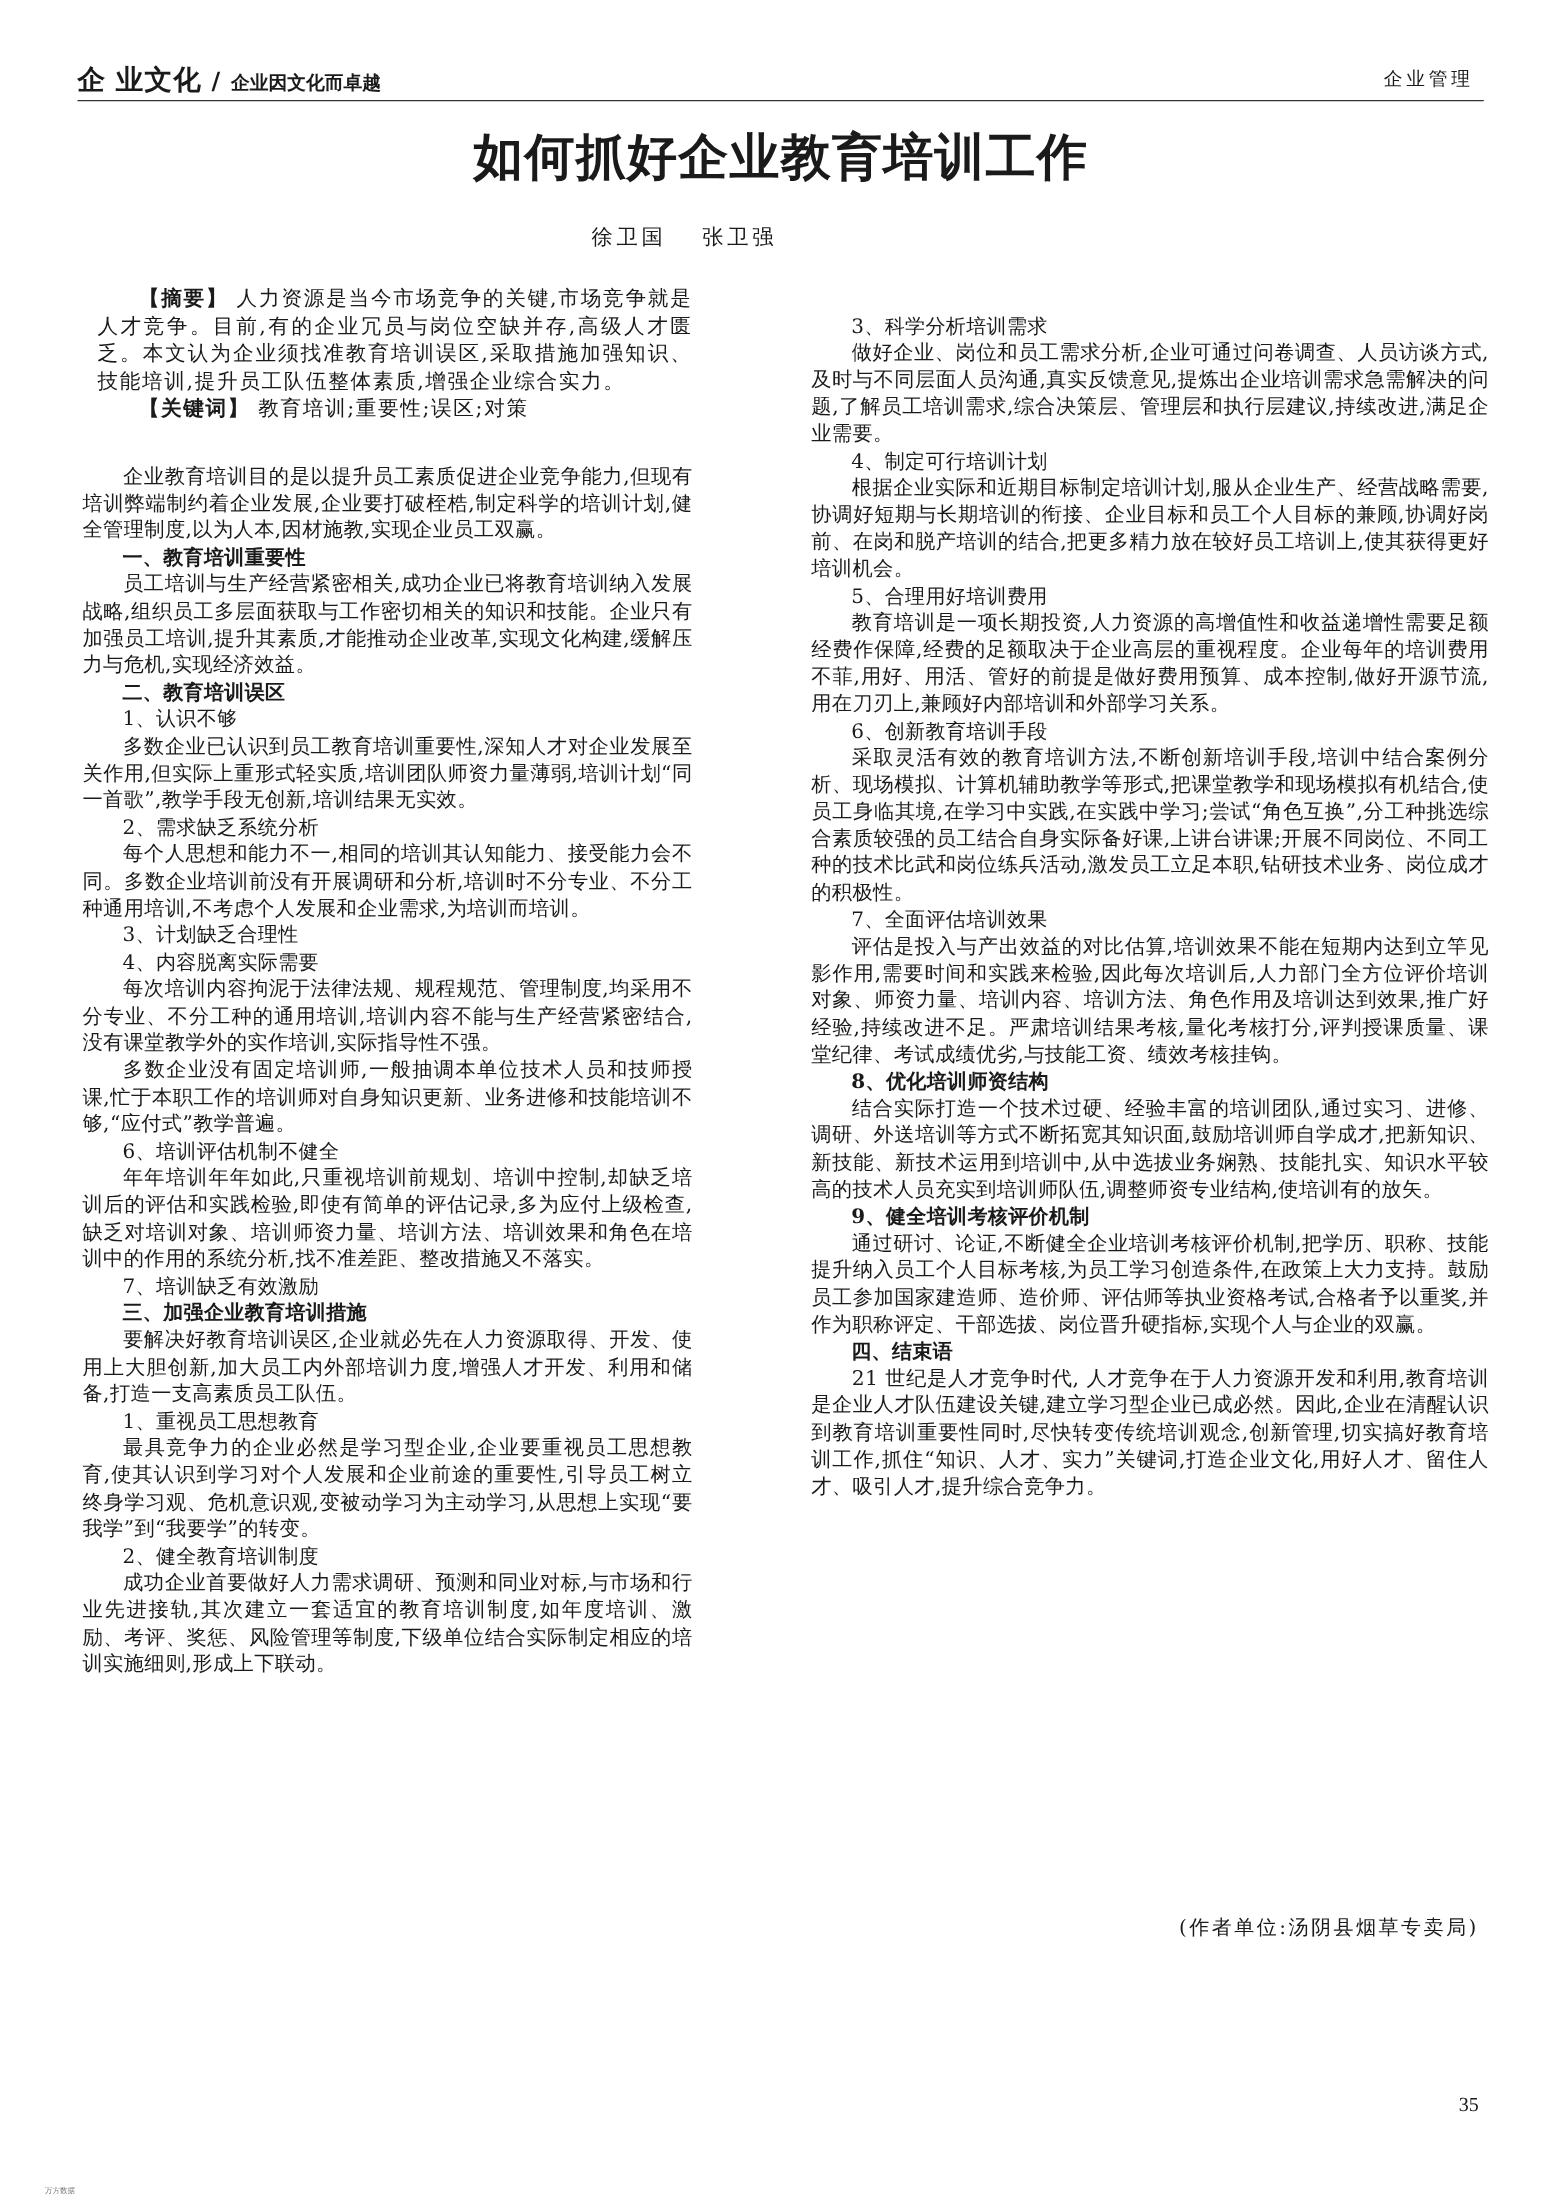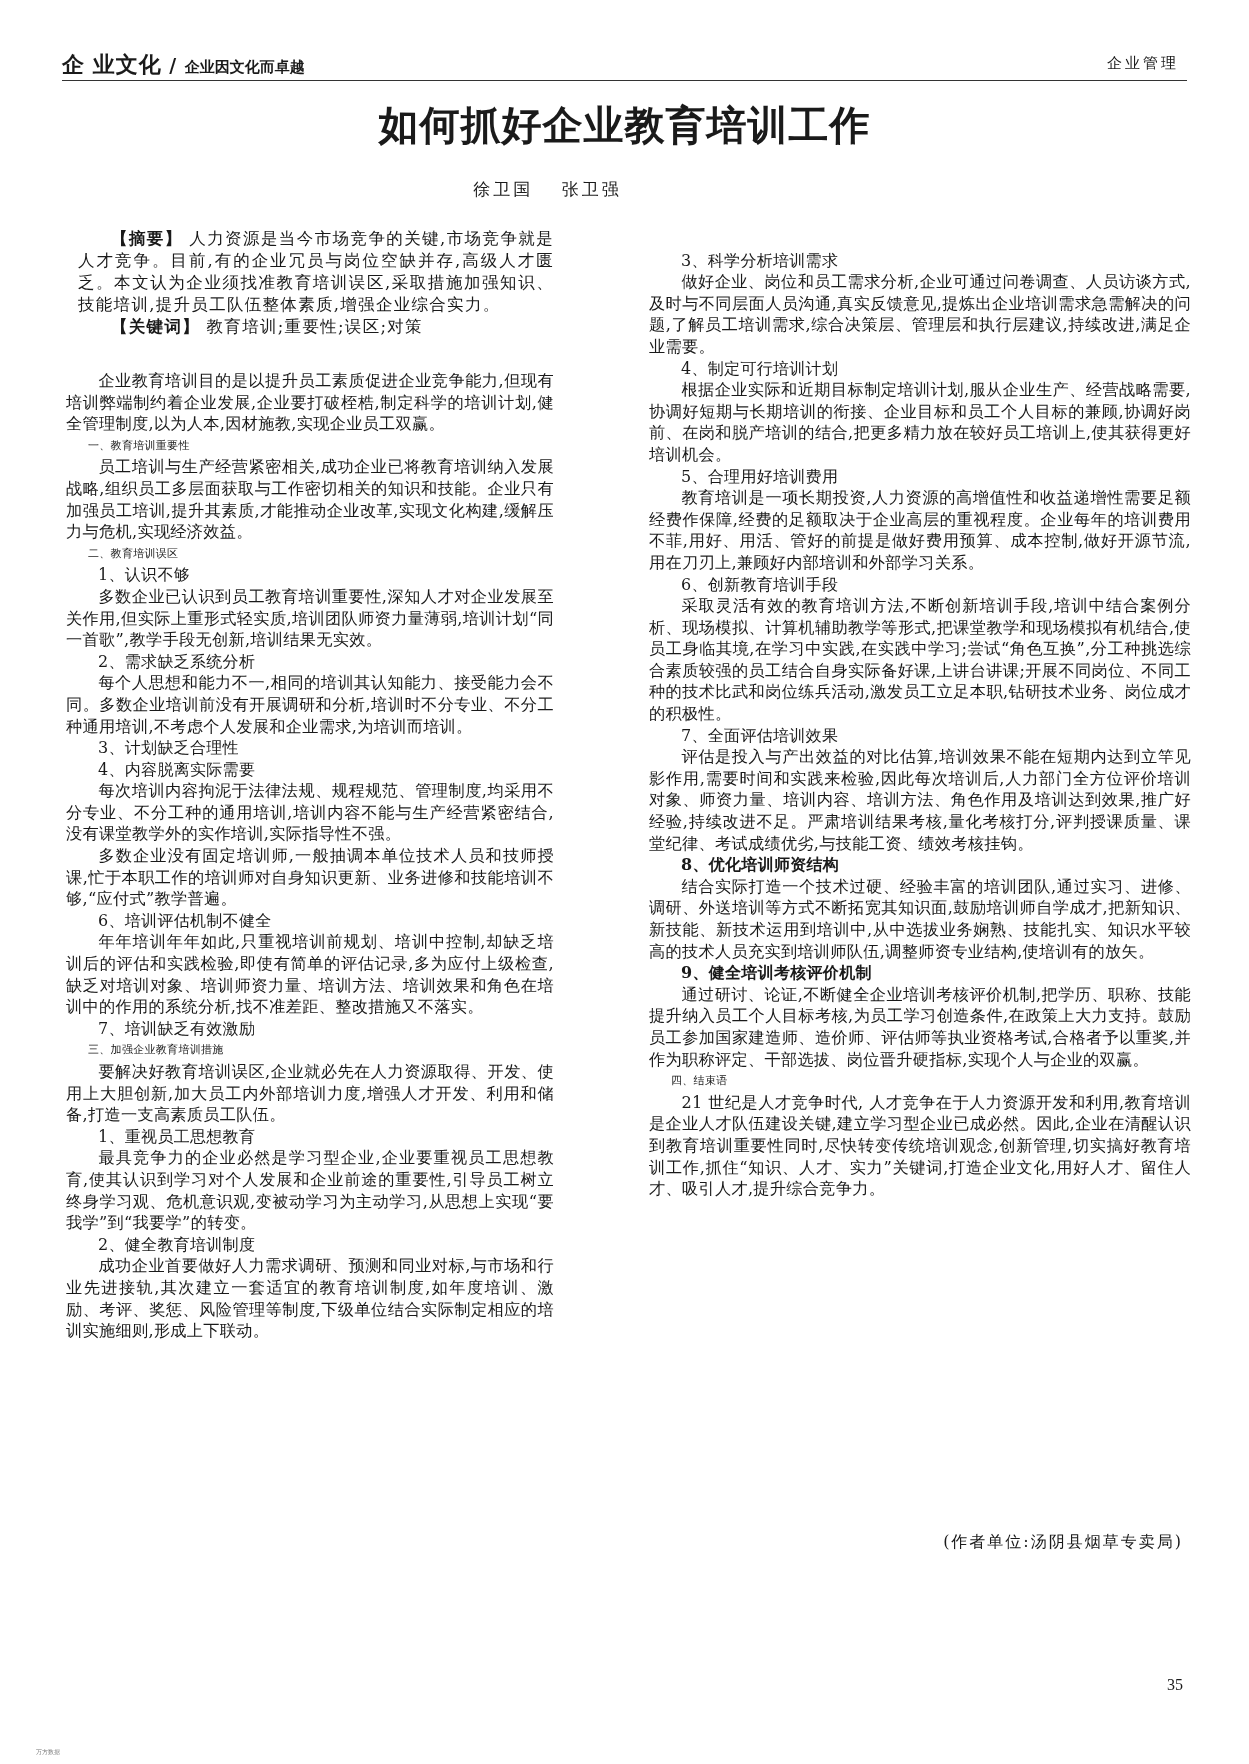--- a/index.html
+++ b/index.html
@@ -18,22 +18,22 @@
              font-size: 17px; letter-spacing: 3px; }
   .authors span { margin: 0 10px; }
   .col { position: absolute; top: 228px; font-size: 16.2px; line-height: 21.6px;
          text-align: justify; letter-spacing: 0.3px; }
   .col.left { left: 66px; width: 488px; }
   .col.right { left: 625px; width: 542px; top: 228px; margin-left: 24px; }
   p { margin: 0; text-indent: 2em; }
   .abs-tag { font-family: "DejaVu Sans", sans-serif; font-weight: bold; }
   .abstract { font-size: 16.5px; letter-spacing: 1.3px; line-height: 22px; margin-left: 12px; }
   .gap { height: 32px; }
-  h2 { margin: 0; font-size: 11px; line-height: 21.6px; font-family: "DejaVu Sans", sans-serif;
-       font-weight: normal; padding-left: 2em; }
+  h2 { margin: 0; font-size: 16px; line-height: 21.6px; font-family: "DejaVu Sans", sans-serif;
+       font-weight: bold; padding-left: 2em; }
   h3 { margin: 0; font-size: 16px; font-weight: normal; line-height: 21.6px; padding-left: 2em; }
   h3.bold { font-weight: bold; }
   .affil { position: absolute; right: 66px; top: 1532px; font-size: 16px; letter-spacing: 2px; }
   .pagenum { position: absolute; right: 66px; top: 1676px; font-family: Liberation Serif, serif; font-size: 16px; }
   .watermark { position: absolute; left: 36px; top: 1748px; font-family: "DejaVu Sans", sans-serif;
                font-size: 6px; color: #777; }
 </style>
 </head>
 <body>
 

